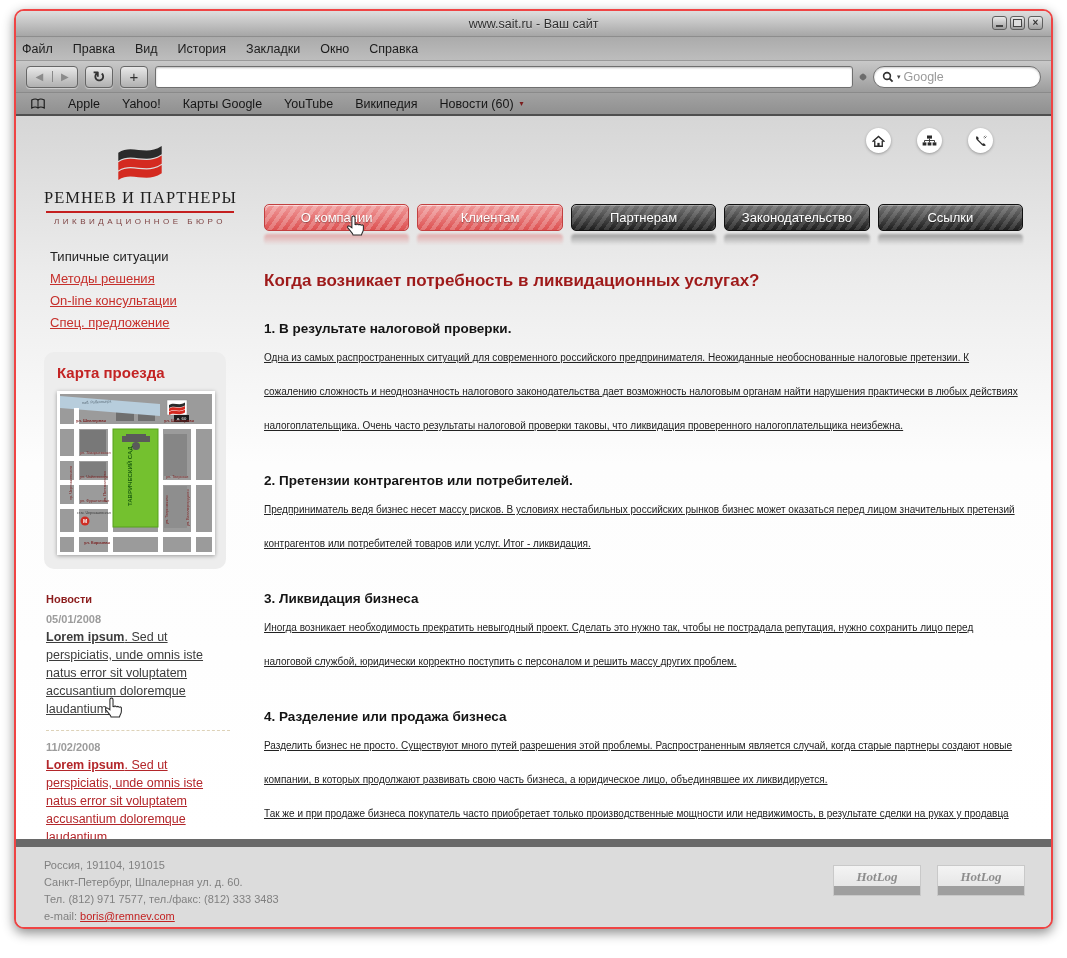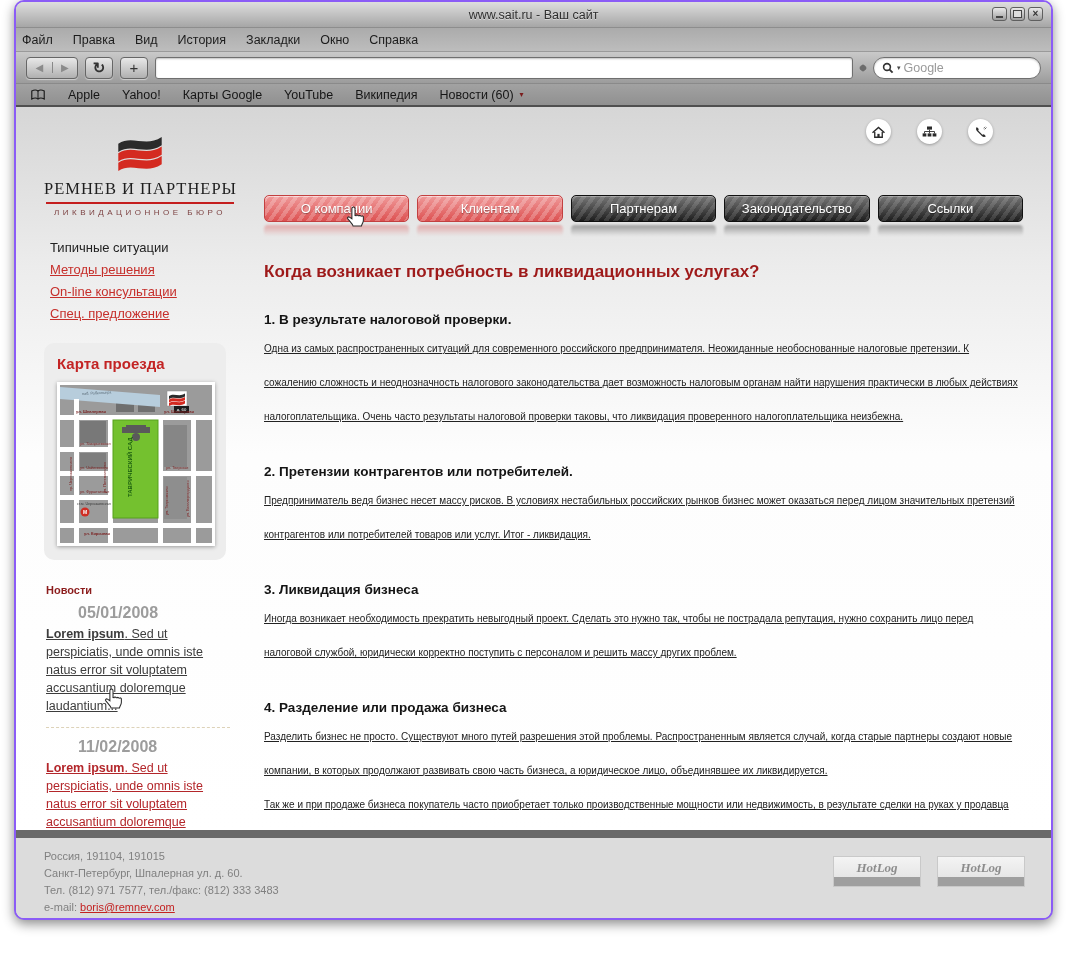--- a/index.html
+++ b/index.html
@@ -1,22 +1,22 @@
 <!DOCTYPE html>
 <html><head>
 <meta charset="utf-8">
 <style>
   * { margin:0; padding:0; box-sizing:border-box; }
   html,body { width:1067px; height:958px; background:#fff; font-family:"Liberation Sans", sans-serif; }
   body { position:relative; overflow:hidden; }
 
   
   .window {
-    position:absolute; left:14px; top:0; width:1039px; height:920px;
-    border:2px solid #8b5cf6; border-radius:10px; overflow:hidden;
+    position:absolute; left:14px; top:9px; width:1039px; height:920px;
+    border:2px solid #ef4444; border-radius:10px; overflow:hidden;
     display:flex; flex-direction:column;
     box-shadow:0 4px 12px rgba(0,0,0,.45);
     background:#e8e8e8;
   }
 
   
   .titlebar {
     height:26px; flex:none; position:relative;
     background:linear-gradient(#dedede,#a6a6a6);
     display:flex; align-items:center; justify-content:center;
@@ -121,21 +121,21 @@
     margin-top:18px; width:182px; background:#ededed; border-radius:10px;
     padding:12px 13px 14px;
   }
   .map-title { font-size:15px; font-weight:bold; color:#c32424; margin-bottom:10px; }
   .map-frame { background:#fff; padding:3px; box-shadow:0 1px 4px rgba(0,0,0,.35); width:158px; }
   .map-frame svg { display:block; }
 
   
   .news { margin-top:24px; padding-left:2px; width:186px; }
   .news-title { font-size:11px; font-weight:bold; color:#8c1d1d; margin-bottom:8px; }
-  .news-date { font-size:16px; font-weight:bold; color:#9c9c9c; margin-bottom:3px;margin-left:32px; }
+  .news-date { font-size:11px; font-weight:bold; color:#9c9c9c; margin-bottom:3px; }
   .news-link { font-size:12.5px; line-height:18px; color:#3c3c3c; text-decoration:underline; cursor:pointer; display:block; }
   .news-link b { font-weight:bold; }
   .news-item.hover .news-link { color:#b3262a; }
   .news-divider { border-top:1px dashed #ddd2b8; margin:12px 0 10px; }
 
   
   .tabs-row { display:flex; gap:8px; margin-top:88px; }
   .tabw { flex:1; }
   .tab {
     height:27px; border-radius:5px; display:flex; align-items:center; justify-content:center;

